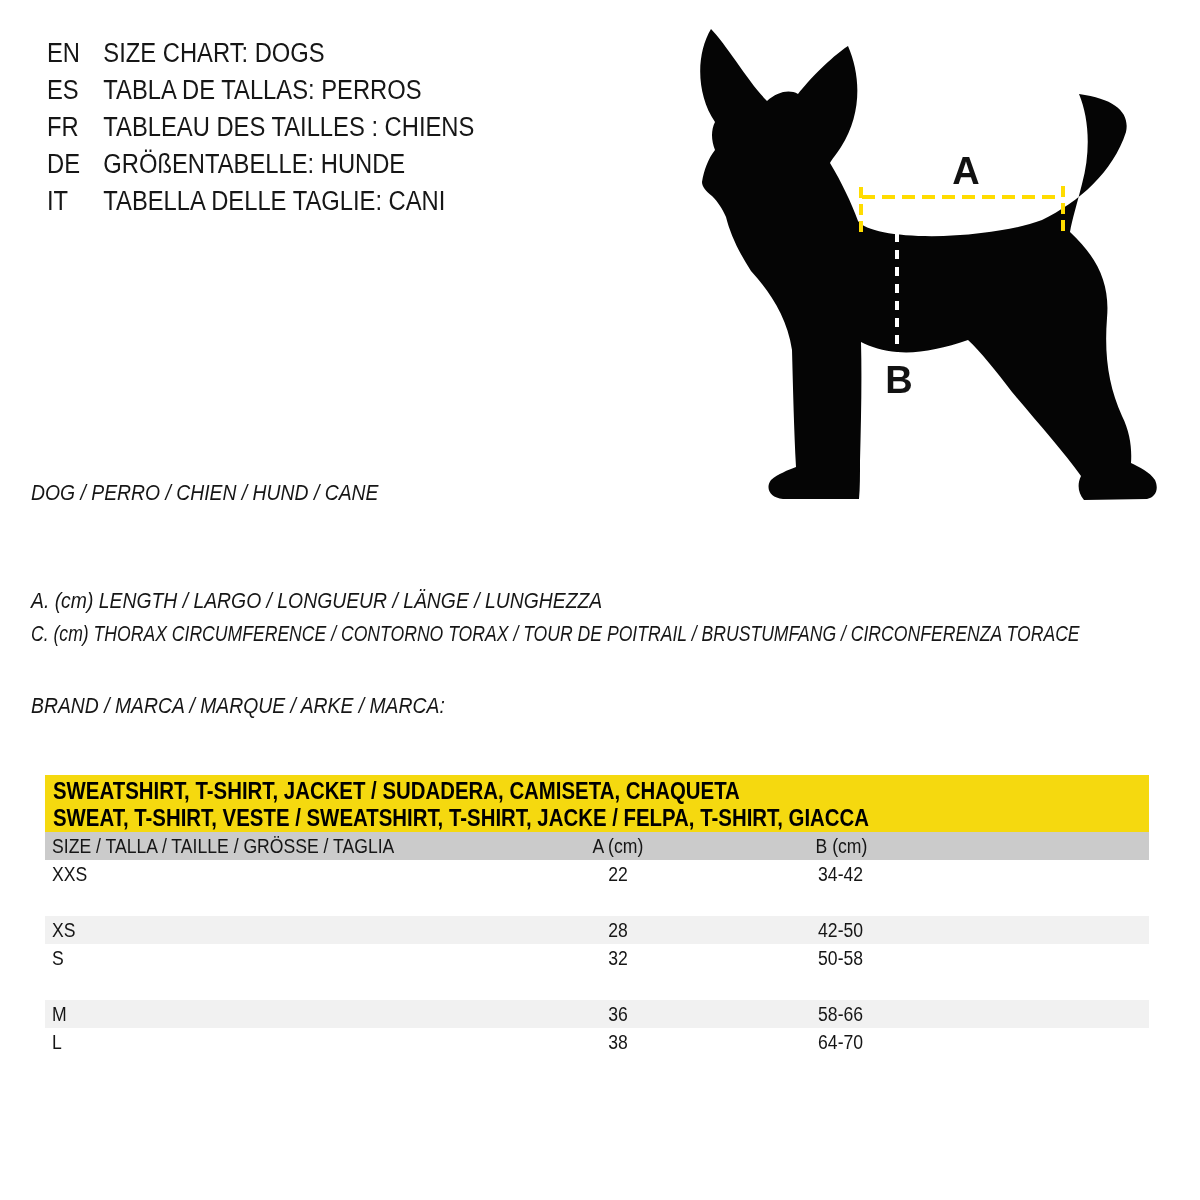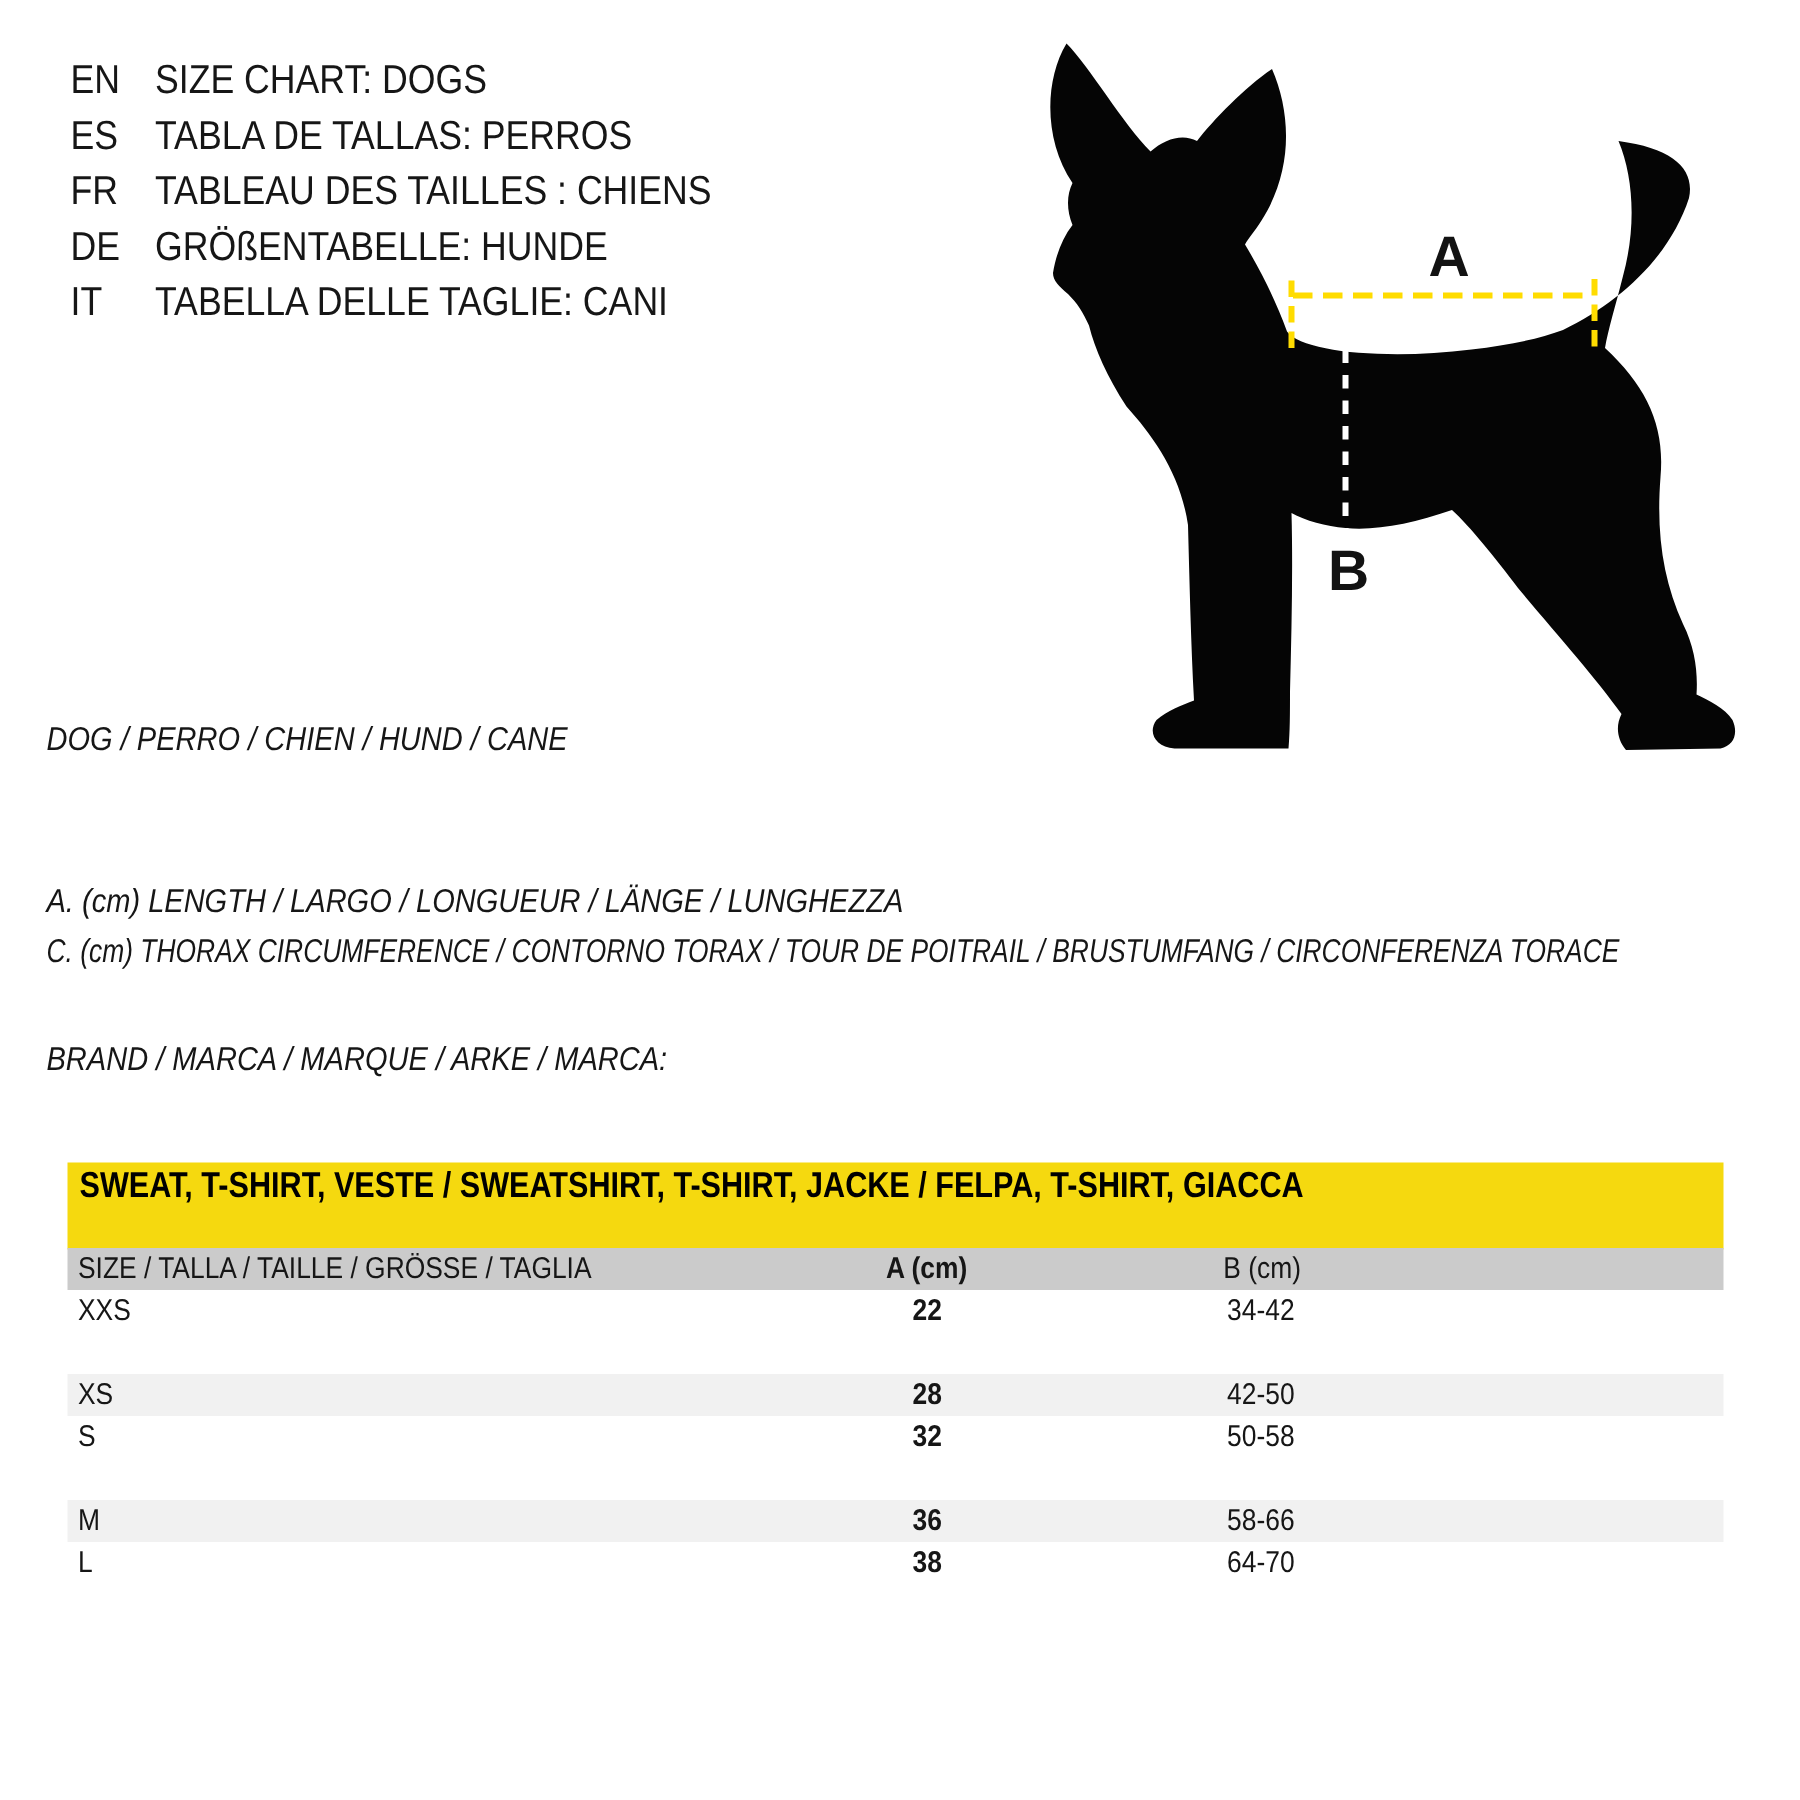--- a/index.html
+++ b/index.html
@@ -31,21 +31,21 @@
   .banner{position:absolute;left:45px;top:775px;width:1104px;height:58px;
     background:#F5D90F;box-sizing:border-box;padding:2px 0 0 8px;}
   .banner-line{font-weight:bold;font-size:24px;line-height:27px;color:#000;}
 
   
   .sizetable{position:absolute;left:45px;top:832px;width:1104px;font-size:20px;}
   .trow{position:relative;height:28px;line-height:28px;}
   .trow.header{background:#CBCBCB;}
   .trow.stripe{background:#F1F1F1;margin-top:28px;}
   .cell-size{position:absolute;left:7px;top:0;}
-  .cell-a{position:absolute;left:473px;top:0;width:200px;text-align:center;font-weight:bold;}
+  .cell-a{position:absolute;left:473px;top:0;width:200px;text-align:center;}
   .cell-b{position:absolute;left:696px;top:0;width:200px;text-align:center;}
 </style>
 </head>
 <body>
 
 <div id="canvas">
 
   <div class="langs">
     <div class="lang-row"><span class="cx"><span class="lang-code">EN</span><span>SIZE CHART: DOGS</span></span></div>
     <div class="lang-row"><span class="cx"><span class="lang-code">ES</span><span>TABLA DE TALLAS: PERROS</span></span></div>
@@ -111,20 +111,21 @@
   </div>
   <div class="line measure-c-line">
     <span class="cx80">C. (cm) THORAX CIRCUMFERENCE / CONTORNO TORAX / TOUR DE POITRAIL / BRUSTUMFANG / CIRCONFERENZA TORACE</span>
   </div>
 
   <div class="line brand-line">
     <span class="cx">BRAND / MARCA / MARQUE / ARKE / MARCA:</span>
   </div>
 
   <div class="banner">
+    <div class="banner-line"><span class="cx85">SWEATSHIRT, T-SHIRT, JACKET / SUDADERA, CAMISETA, CHAQUETA</span></div>
     <div class="banner-line"><span class="cx85">SWEAT, T-SHIRT, VESTE / SWEATSHIRT, T-SHIRT, JACKE / FELPA, T-SHIRT, GIACCA</span></div>
   </div>
 
   <div class="sizetable">
     <div class="trow header">
       <span class="cell-size"><span class="cx">SIZE / TALLA / TAILLE / GRÖSSE / TAGLIA</span></span>
       <span class="cell-a"><span class="cxc">A (cm)</span></span>
       <span class="cell-b"><span class="cxc">B (cm)</span></span>
     </div>
     <div class="trow">

